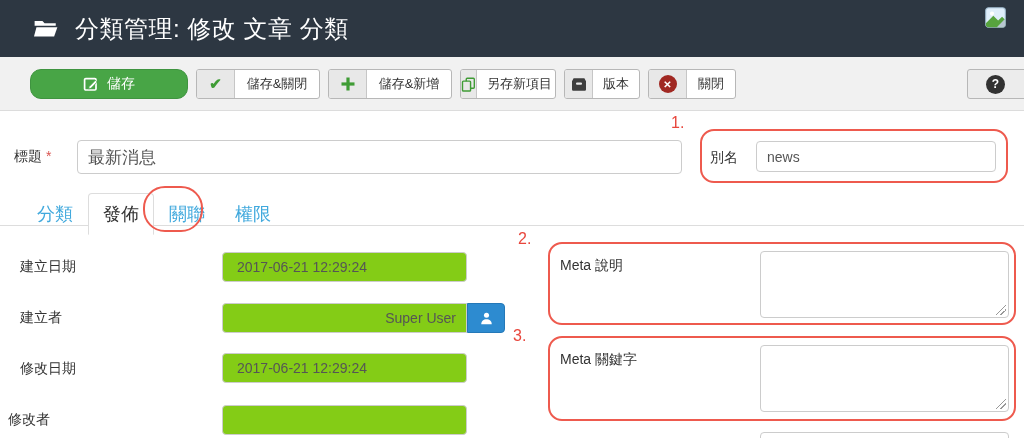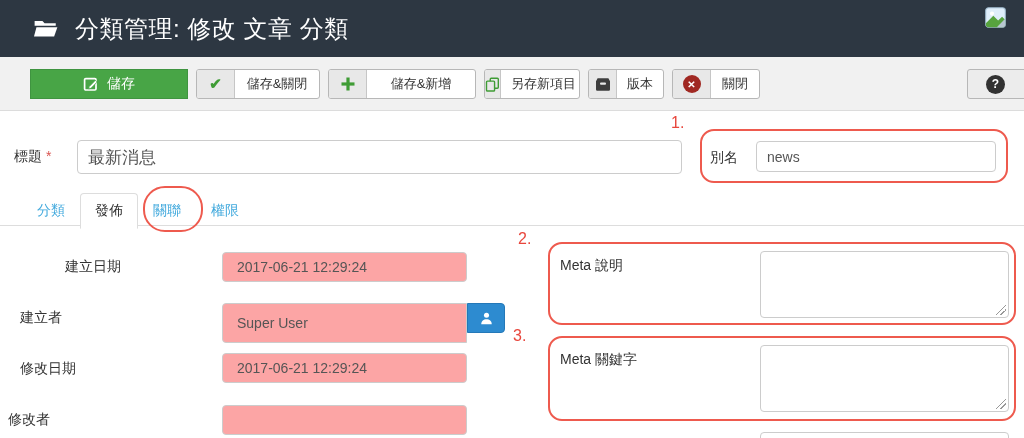--- a/index.html
+++ b/index.html
@@ -27,21 +27,21 @@
     height:30px; border:1px solid #b7b7b7; border-radius:3px; background:#fff;
     display:flex; align-items:center; overflow:hidden; font-size:13px; color:#333;
     cursor:pointer;
   }
   .btn .icon-cell {
     width:38px; align-self:stretch; display:flex; align-items:center; justify-content:center;
     background:#e8e8e8; border-right:1px solid #c6c6c6;
   }
   .btn .label-cell { flex:1; text-align:center; padding:0 10px; white-space:nowrap; }
   .btn-green {
-    width:158px; height:30px; background:#48a546; border:1px solid #3f9440; border-radius:0;
+    width:158px; height:30px; background:#48a546; border:1px solid #3f9440; border-radius:11px;
     color:#fff; font-size:14px; display:flex; align-items:center; justify-content:center; gap:8px;
     cursor:pointer;
   }
   .glyph-check { color:#3f9c35; font-size:15px; font-weight:bold; }
   .circle-red {
     width:18px; height:18px; border-radius:50%; background:#a02822; color:#fff;
     display:flex; align-items:center; justify-content:center; font-size:10px; font-weight:bold;
   }
   .circle-dark {
     width:19px; height:19px; border-radius:50%; background:#323232; color:#fff;
@@ -53,34 +53,34 @@
     display:flex; align-items:center; justify-content:flex-start; padding-left:18px; cursor:pointer;
   }
   
   .flabel { position:absolute; font-size:14px; color:#333; white-space:nowrap; }
   .req { color:#d9534f; }
   input.inp, textarea.ta {
     position:absolute; border:1px solid #ccc; border-radius:4px; background:#fff;
     font-family:"Liberation Sans","DejaVu Sans",sans-serif; font-size:14px; color:#555;
     padding:0 10px; outline:none;
   }
-  input.readonly { background:#fca5a5;padding-left:14px; }
+  input.readonly { background:#84cc16;padding-left:14px; }
   #title-input { left:77px; top:140px; width:605px; height:34px; font-size:17px; color:#555; }
   #alias-input { left:756px; top:141px; width:240px; height:31px; }
   .ta { padding:6px 8px; resize:none; }
   .grip {
     position:absolute; width:10px; height:10px;
     background:
       linear-gradient(135deg, transparent 0 46%, #999 46% 54%, transparent 54% 70%, #999 70% 78%, transparent 78%);
   }
   
   .tabline { position:absolute; left:0; top:225px; width:1024px; height:1px; background:#ddd; }
   .tabs { position:absolute; left:22px; top:193px; display:flex; z-index:2; }
   .tab {
-    padding:8px 14px; font-size:14px; color:#41a9dd; cursor:pointer; border:1px solid transparent;
+    padding:8px 14px; font-size:18px; color:#41a9dd; cursor:pointer; border:1px solid transparent;
   }
   .tab.active {
     background:#fff; color:#333; border:1px solid #ddd; border-bottom:1px solid #fff;
     border-radius:4px 4px 0 0;
   }
   
   .ann-num { position:absolute; color:#e8463c; font-size:16px; z-index:5; }
   .ann-box { position:absolute; border:2px solid #ee5a4e; border-radius:14px; z-index:4; pointer-events:none; }
   #ann-circle-tab { left:143px; top:186px; width:60px; height:46px; border-radius:22px; }
   
@@ -130,21 +130,21 @@
         <span>儲存</span>
       </button>
 
       <button class="btn" style="width:124px">
         <span class="icon-cell">
             <span class="glyph-check">✔</span>
           </span>
         <span class="label-cell">儲存&amp;關閉</span>
       </button>
 
-      <button class="btn" style="width:148px">
+      <button class="btn" style="width:124px">
         <span class="icon-cell">
           <svg width="14" height="14" viewBox="0 0 14 14" fill="#3f9c35">
             <rect x="5.4" y="0.5" width="3.2" height="13"></rect>
             <rect x="0.5" y="5.4" width="13" height="3.2"></rect>
           </svg>
         </span>
         <span class="label-cell">儲存&amp;新增</span>
       </button>
 
       <button class="btn" style="width:96px">
@@ -192,25 +192,25 @@
 
   <div class="tabline"></div>
   <div class="tabs">
     <div class="tab">分類</div>
     <div class="tab active">發佈</div>
     <div class="tab">關聯</div>
     <div class="tab">權限</div>
   </div>
   <div class="ann-box" id="ann-circle-tab"></div>
 
-  <div class="flabel" style="left:20px; top:258px;margin-left:45px;">建立日期</div>
+  <div class="flabel" style="left:20px; top:258px;">建立日期</div>
   <input class="inp readonly" style="left: 222px; top: 252px; width: 245px; height: 30px;" readonly="" value="2017-06-21 12:29:24">
 
   <div class="flabel" style="left:20px; top:309px;">建立者</div>
-  <input class="inp readonly" style="left: 222px; top: 303px; width: 245px; height: 40px; border-radius: 4px 0px 0px 4px;" readonly="" value="Super User">
+  <input class="inp readonly" style="left: 222px; top: 303px; width: 245px; height: 30px; border-radius: 4px 0px 0px 4px; text-align: right;" readonly="" value="Super User">
   <button class="user-btn">
     <span style="display:flex;">
       <svg width="15" height="15" viewBox="0 0 16 16" fill="#fff">
         <circle cx="8" cy="4.6" r="2.7"></circle>
         <path d="M2.4 14 c0-3.1 2.5-5.1 5.6-5.1 s5.6 2 5.6 5.1 z"></path>
       </svg>
     </span>
   </button>
 
   <div class="flabel" style="left:20px; top:360px;">修改日期</div>

